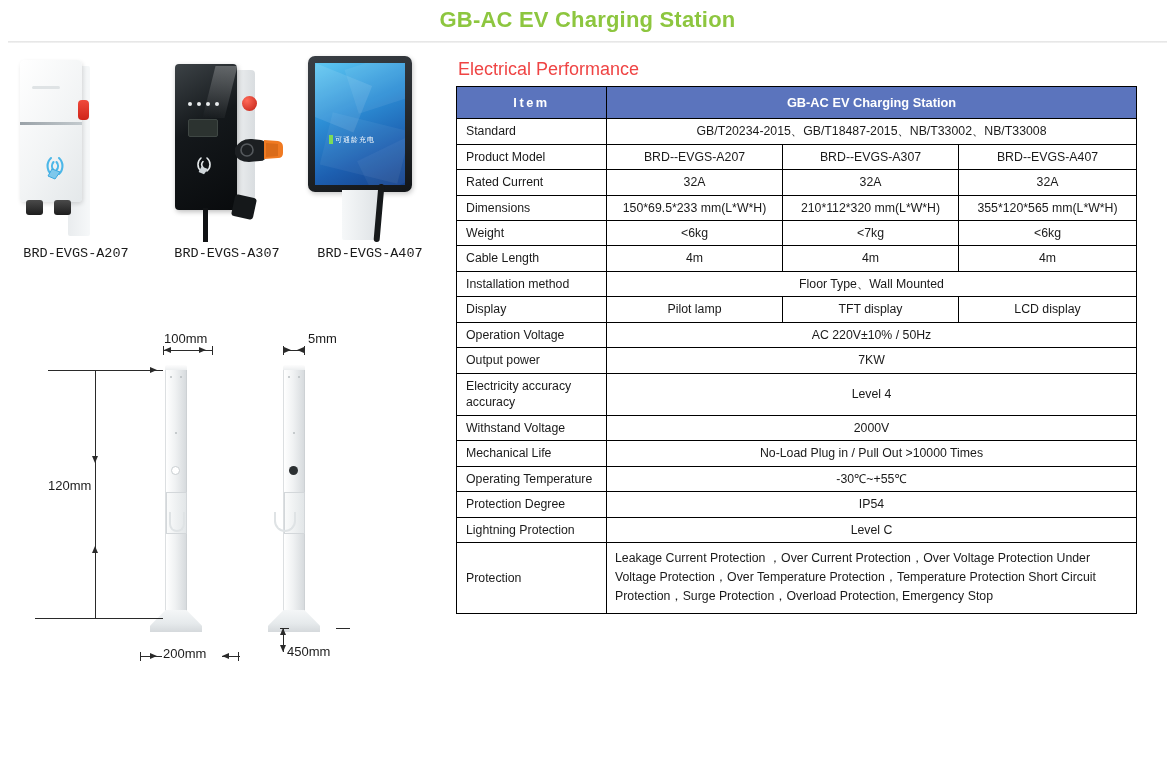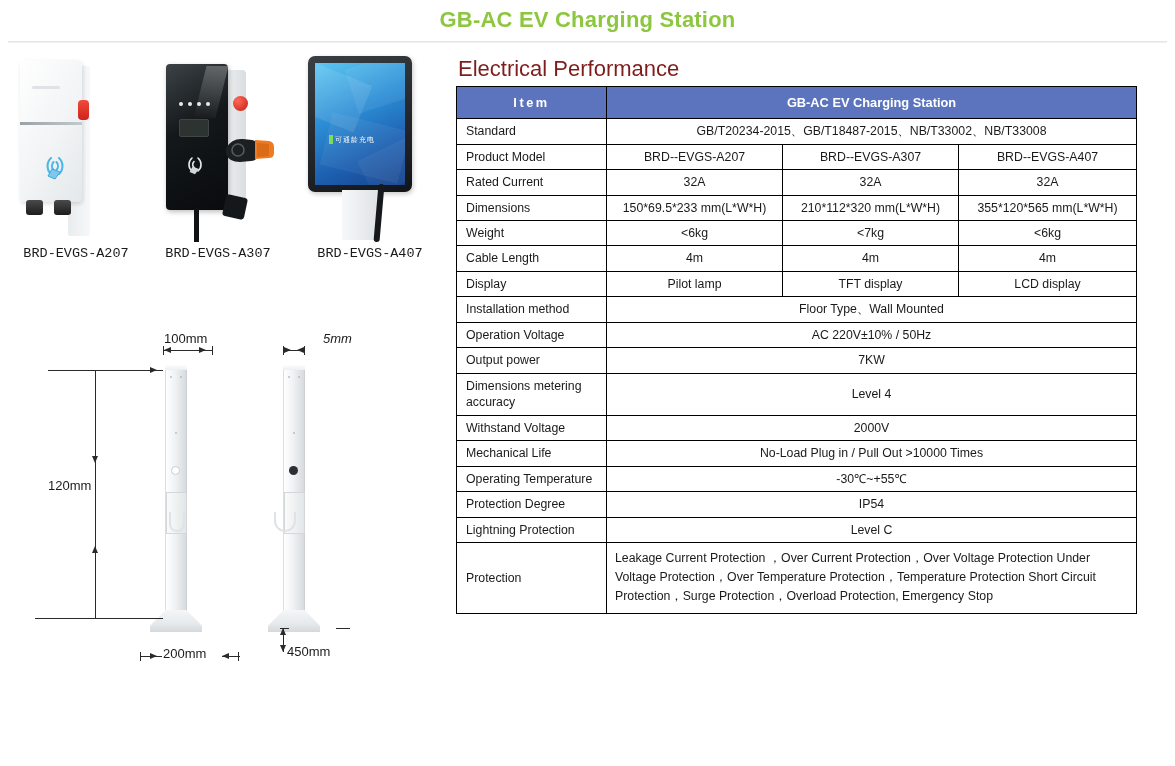--- a/index.html
+++ b/index.html
@@ -55,21 +55,21 @@
     overflow: hidden;
   }
   .product .cap {
     position: absolute;
     top: 198px; left: -8px; width: 156px;
     text-align: center;
     font-size: 13.5px;
     color: #1a1a1a;
   }
   #prod-a207 { left: 6px; }
-  #prod-a307 { left: 148px; }
+  #prod-a307 { left: 157px; }
   #prod-a407 { left: 300px; }
 
   
   .a207-wall {
     position: absolute; left: 62px; top: 18px;
     width: 22px; height: 170px;
     background: linear-gradient(to right, #e9ecee, #f6f8f9);
     border-radius: 2px;
   }
   .a207-body {
@@ -269,22 +269,22 @@
   .arrow-l { border-top: 3.5px solid transparent; border-bottom: 3.5px solid transparent; border-right: 7px solid #2a2a2a; }
   .arrow-u { border-left: 3.5px solid transparent; border-right: 3.5px solid transparent; border-bottom: 7px solid #2a2a2a; }
   .arrow-d { border-left: 3.5px solid transparent; border-right: 3.5px solid transparent; border-top: 7px solid #2a2a2a; }
 
   
   .right-col {
     position: absolute;
     top: 58px; left: 456px; width: 690px;
   }
   .section-heading {
-    font-size: 22px;
-    color: #7f1d1d;
+    font-size: 18px;
+    color: #ef4444;
     margin: 0 0 6px 2px;
     font-weight: normal;
     line-height: 22px;
   }
   table.spec {
     border-collapse: collapse;
     width: 680px;
     table-layout: fixed;
     border: 1.6px solid #000000;
   }
@@ -466,21 +466,21 @@
         <div class="bracket" style="left:1px; top:122px;"></div>
         <div class="hook" style="left:-9px; top:142px; width:22px; border-radius:0 0 11px 11px;"></div>
         <div class="base" style="left:-15px; top:240px;"></div>
       </div>
 
       <div class="dimline h" style="left:283px; top:22px; width:22px;"></div>
       <div class="tick" style="left:283px; top:18px;"></div>
       <div class="tick" style="left:304px; top:18px;"></div>
       <div class="arrow-r" style="left:284px; top:19px;"></div>
       <div class="arrow-l" style="left:297px; top:19px;"></div>
-      <div class="dim-label" style="left:323px; top:3px;font-style:italic;">5mm</div>
+      <div class="dim-label" style="left:308px; top:3px;">5mm</div>
 
       <div class="dimline v" style="left:283px; top:300px; height:24px;"></div>
       <div class="tick" style="left:280px; top:300px; width:9px; height:1px;"></div>
       <div class="arrow-u" style="left:280px; top:300px;"></div>
       <div class="arrow-d" style="left:280px; top:317px;"></div>
       <div class="dimline h" style="left:336px; top:300px; width:14px;"></div>
       <div class="dim-label" style="left:287px; top:316px;">450mm</div>
     </div>
   </div>
 
@@ -529,39 +529,39 @@
             <td class="val">&lt;7kg</td>
             <td class="val">&lt;6kg</td>
           </tr>
           <tr>
             <td class="label">Cable Length</td>
             <td class="val">4m</td>
             <td class="val">4m</td>
             <td class="val">4m</td>
           </tr>
           <tr>
+            <td class="label">Installation method</td>
+            <td colspan="3" class="val">Floor Type、Wall Mounted</td>
+          </tr>
+          <tr>
             <td class="label">Display</td>
             <td class="val">Pilot lamp</td>
             <td class="val">TFT display</td>
             <td class="val">LCD display</td>
           </tr>
           <tr>
-            <td class="label">Installation method</td>
-            <td colspan="3" class="val">Floor Type、Wall Mounted</td>
-          </tr>
-          <tr>
             <td class="label">Operation Voltage</td>
             <td colspan="3" class="val">AC 220V±10% / 50Hz</td>
           </tr>
           <tr>
             <td class="label">Output power</td>
             <td colspan="3" class="val">7KW</td>
           </tr>
           <tr>
-            <td class="label">Dimensions metering accuracy</td>
+            <td class="label">Electricity accuracy accuracy</td>
             <td colspan="3" class="val">Level 4</td>
           </tr>
           <tr>
             <td class="label">Withstand Voltage</td>
             <td colspan="3" class="val">2000V</td>
           </tr>
           <tr>
             <td class="label">Mechanical Life</td>
             <td colspan="3" class="val">No-Load Plug in / Pull Out &gt;10000 Times</td>
           </tr>

